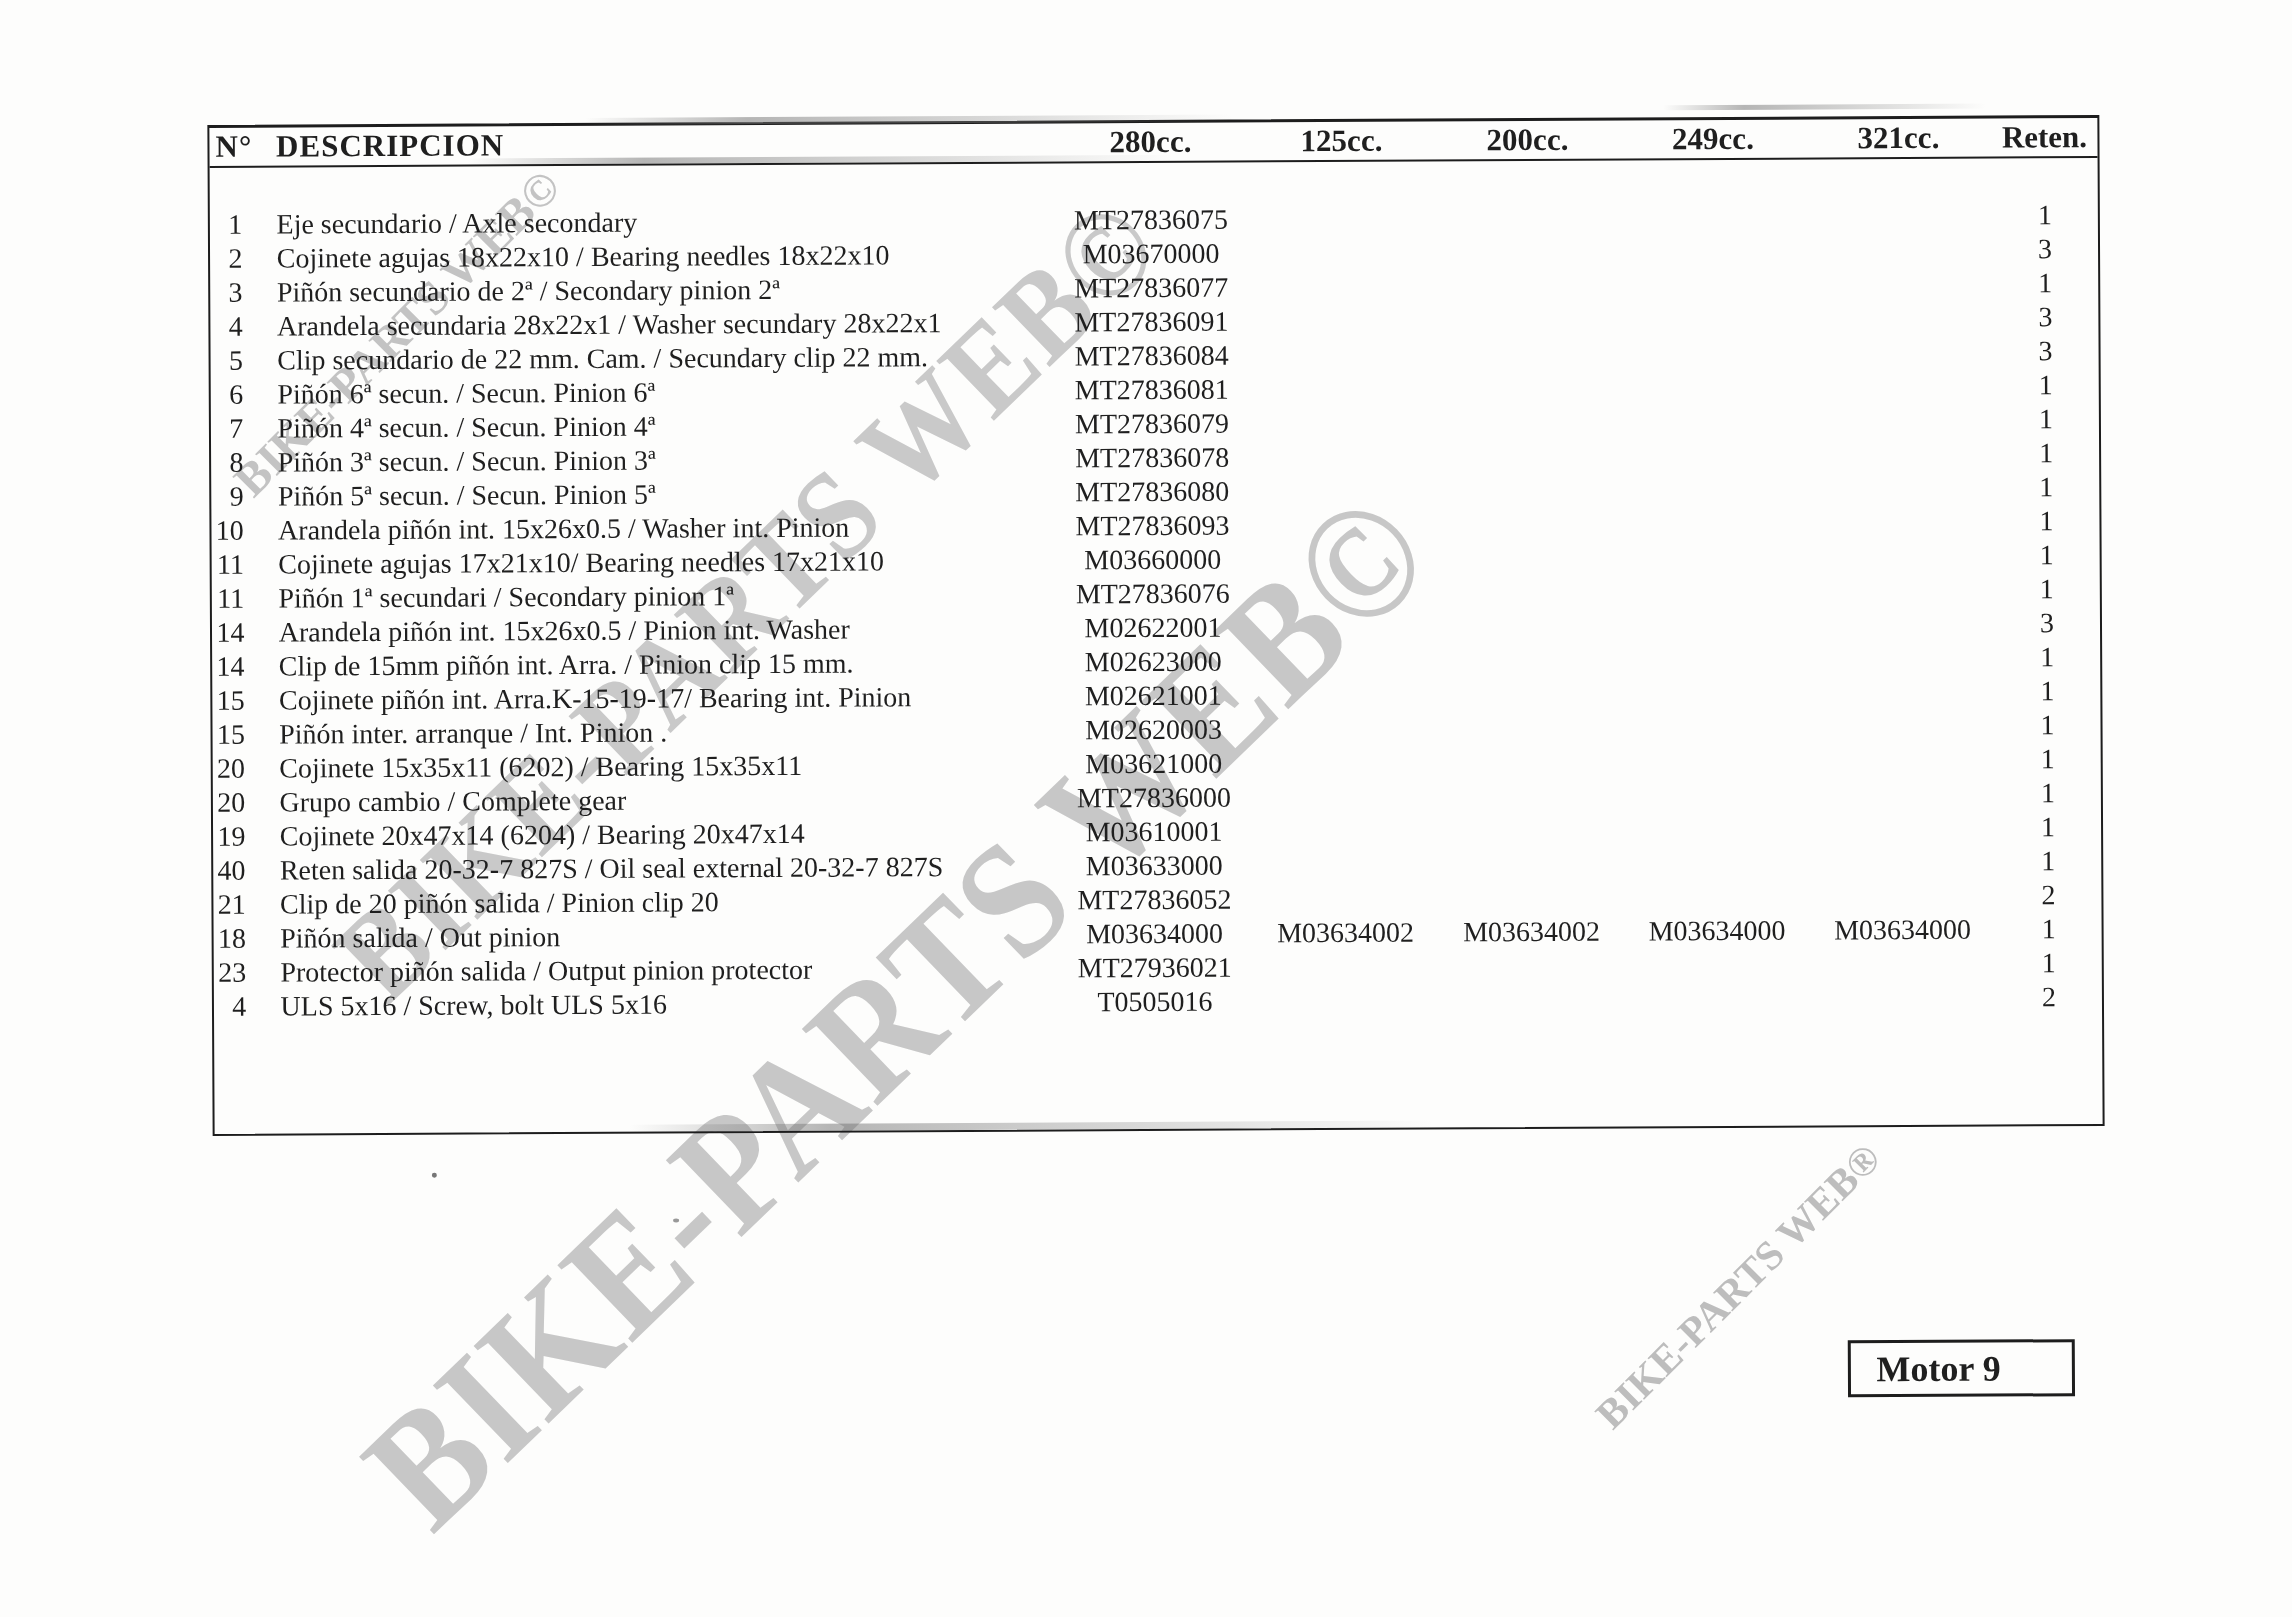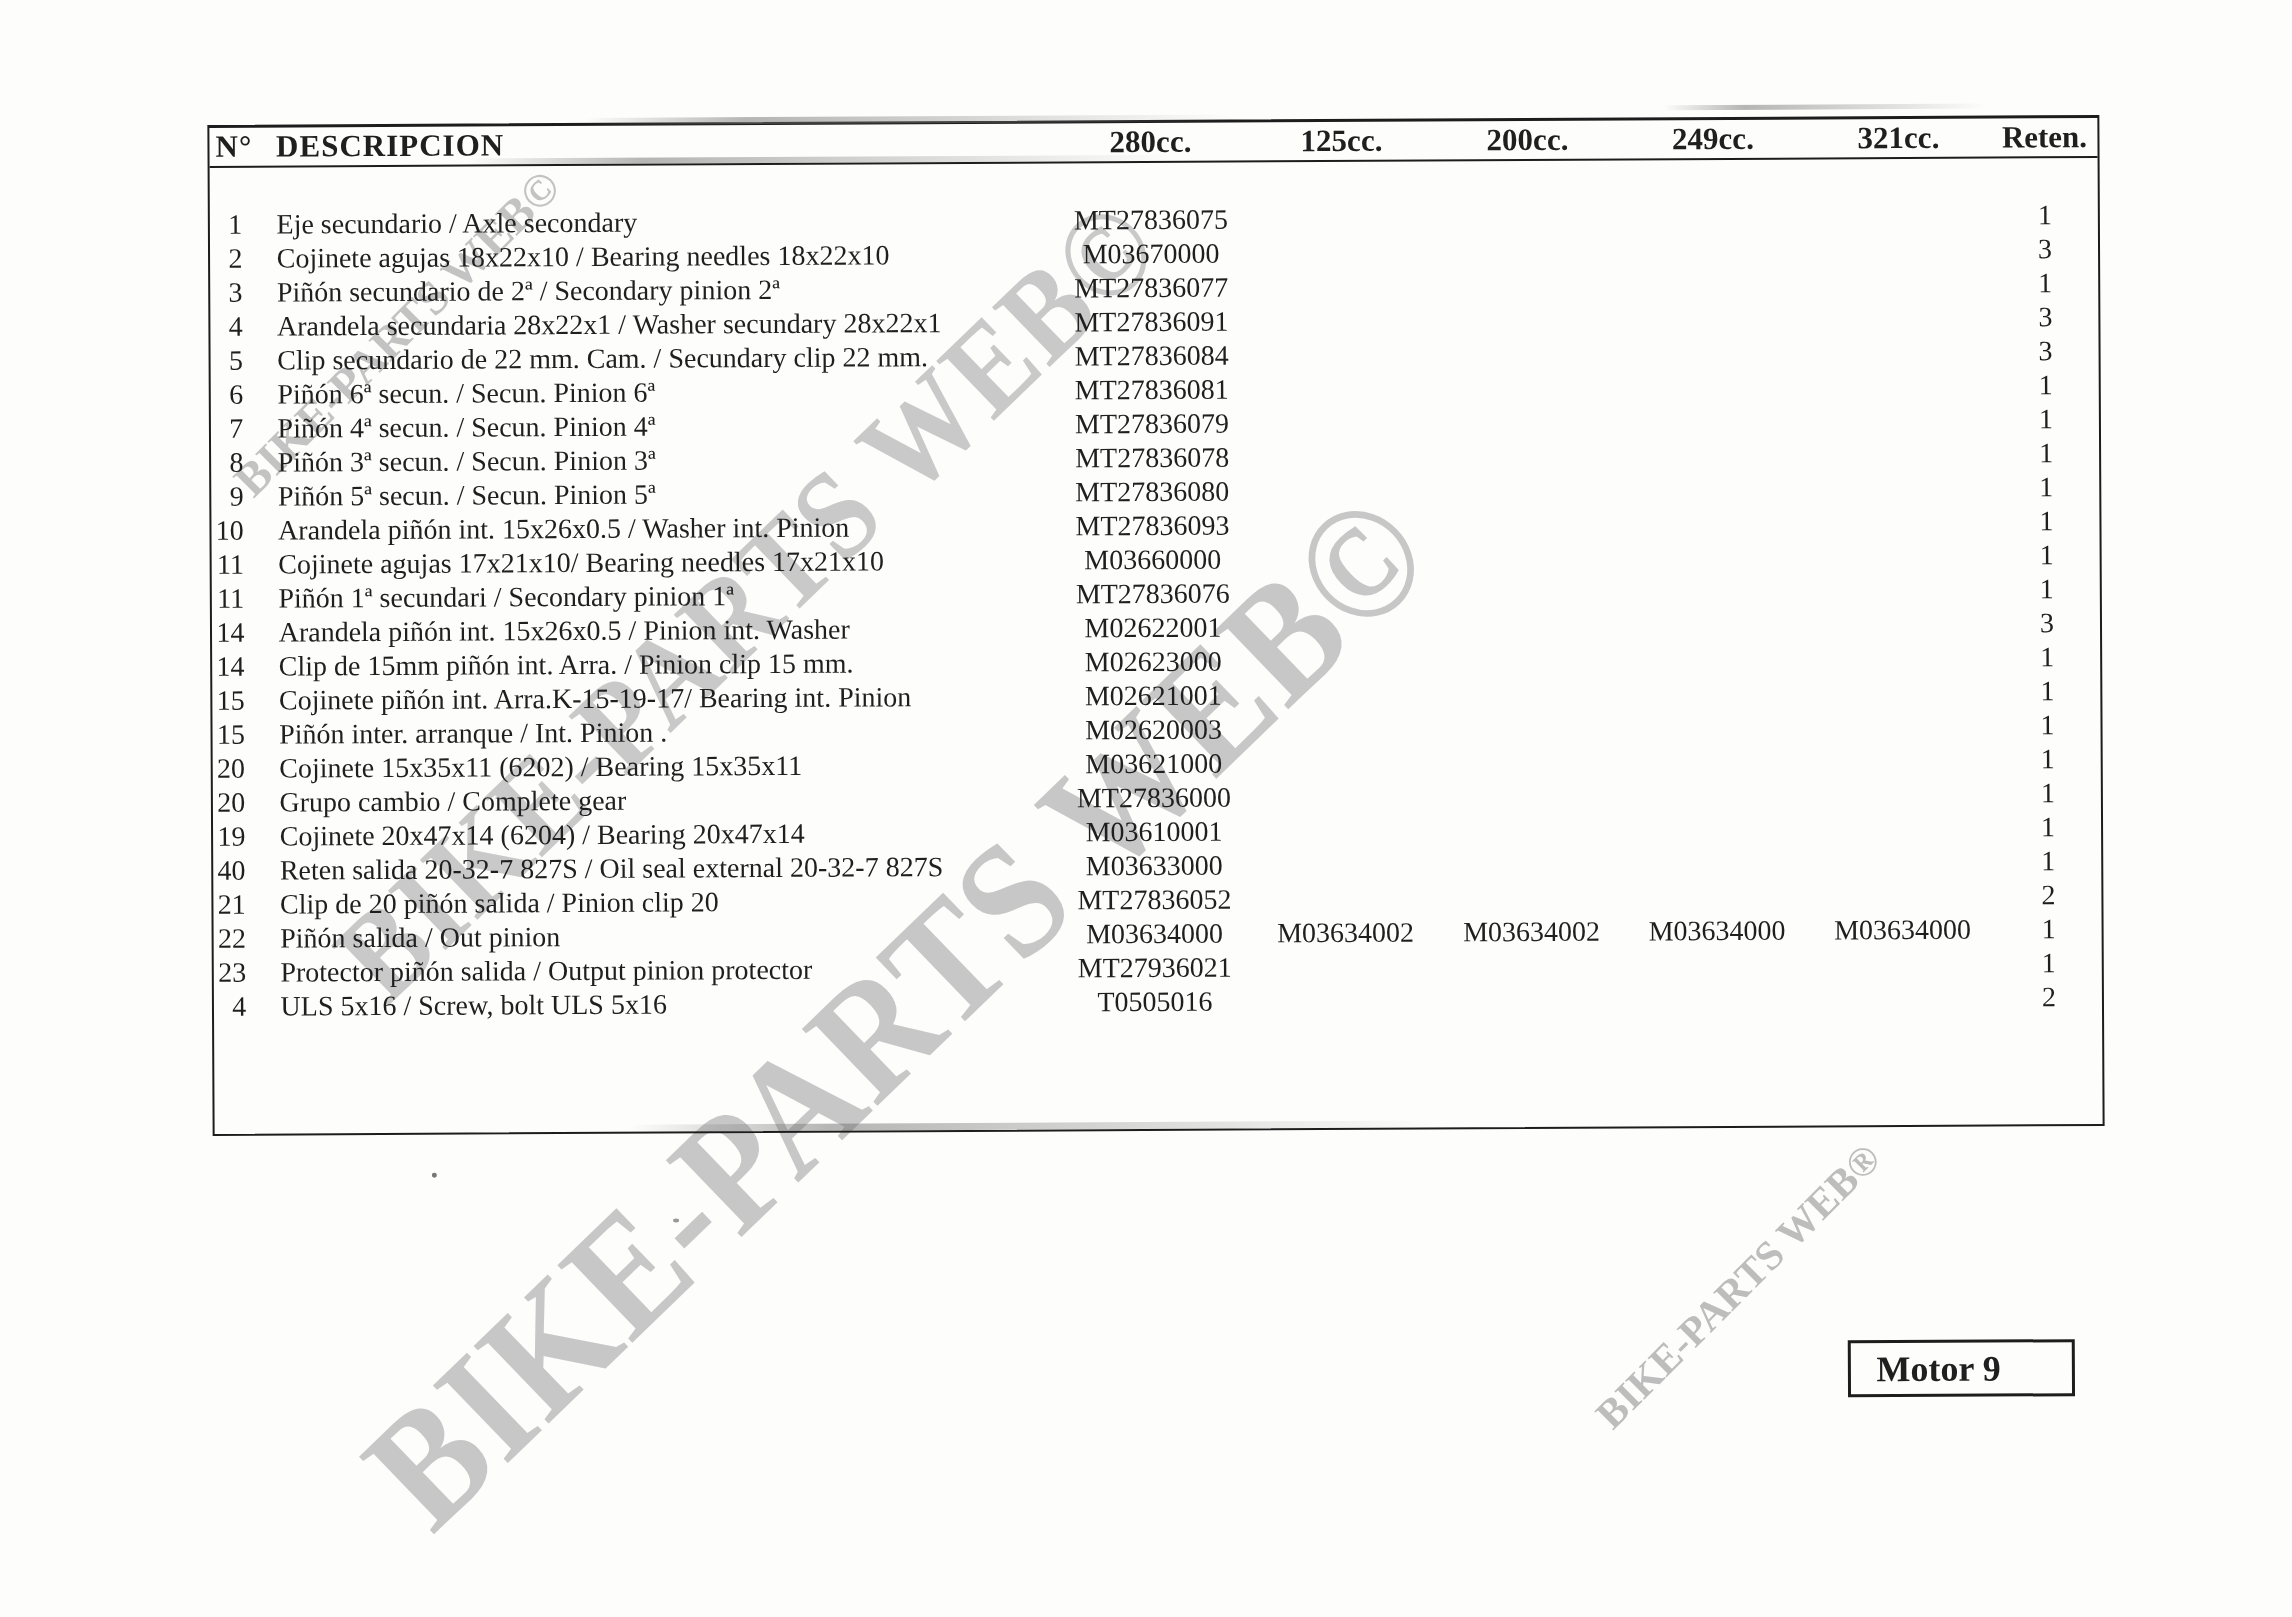--- a/index.html
+++ b/index.html
@@ -343,21 +343,21 @@
     <span class="cell-desc">Clip de 20 piñón salida / Pinion clip 20</span>
     <span class="cell-part">MT27836052</span>
     <span class="cell-part"></span>
     <span class="cell-part"></span>
     <span class="cell-part"></span>
     <span class="cell-part"></span>
     <span class="cell-cant">2</span>
   </div>
 
   <div class="row">
-    <span class="cell-num">22</span>
+    <span class="cell-num">18</span>
     <span class="cell-desc">Piñón salida / Out pinion</span>
     <span class="cell-part">M03634000</span>
     <span class="cell-part">M03634002</span>
     <span class="cell-part">M03634002</span>
     <span class="cell-part">M03634000</span>
     <span class="cell-part">M03634000</span>
     <span class="cell-cant">1</span>
   </div>
 
   <div class="row">

